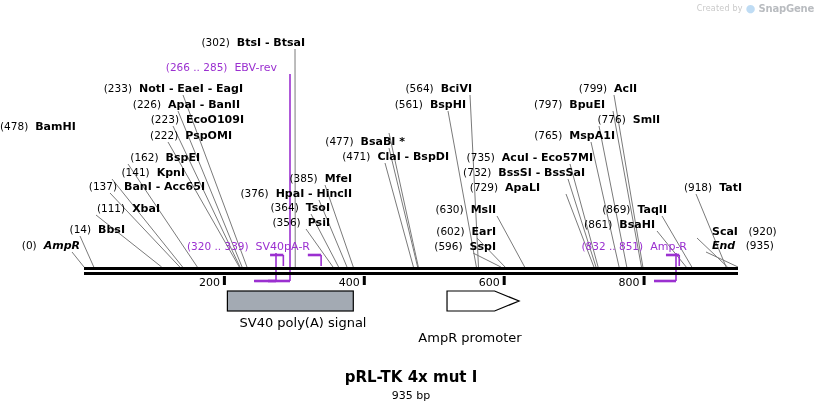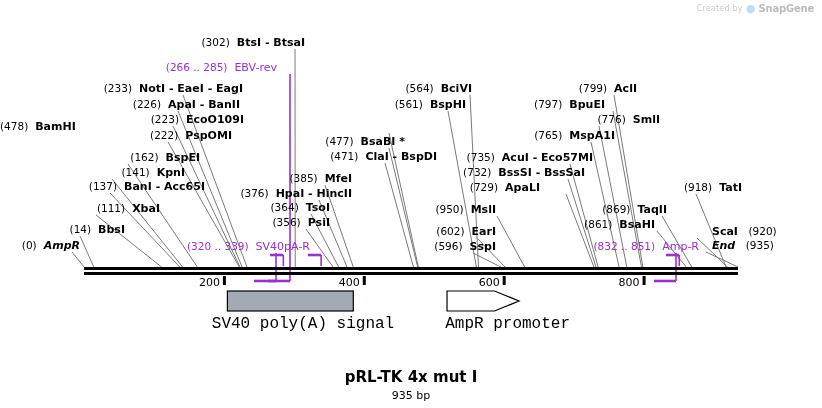--- a/index.html
+++ b/index.html
@@ -36,21 +36,21 @@
   .lbl .sep{font-weight:bold;}
   .lbl.feat{color:#9b30d0;}
   .lbl.feat .pos{color:#9b30d0;}
   .lbl.feat .nm{color:#9b30d0;font-weight:normal;}
   .lbl.terminal .nm{font-weight:bold;font-style:italic;}
 
   .tick-lbl{
     position:absolute;font-size:11px;color:#000;white-space:nowrap;
   }
   .seg-lbl{
-    position:absolute;font-size:16px;color:#000;white-space:nowrap;text-align:center;font-family:Liberation Mono, monospace;
+    position:absolute;font-size:13px;color:#000;white-space:nowrap;text-align:center;
   }
   .title{
     position:absolute;width:822px;text-align:center;
     font-size:15px;font-weight:bold;color:#000;
   }
   .subtitle{
     position:absolute;width:822px;text-align:center;
     font-size:11px;color:#000;
   }
 </style>
@@ -139,46 +139,46 @@
     <div class="lbl" style="top: 167px; left: 0px; width: 185px; text-align: right;"><span class="pos">(141)</span>&nbsp; <span class="nm">KpnI</span></div>
     <div class="lbl" style="top: 130px; left: 0px; width: 232px; text-align: right;"><span class="pos">(222)</span>&nbsp; <span class="nm">PspOMI</span></div>
     <div class="lbl" style="top: 114px; left: 0px; width: 244px; text-align: right;"><span class="pos">(223)</span>&nbsp; <span class="nm">EcoO109I</span></div>
     <div class="lbl" style="top: 99px; left: 0px; width: 240px; text-align: right;"><span class="pos">(226)</span>&nbsp; <span class="nm">ApaI</span><span class="sep"> - </span><span class="nm">BanII</span></div>
     <div class="lbl" style="top: 83px; left: 0px; width: 243px; text-align: right;"><span class="pos">(233)</span>&nbsp; <span class="nm">NotI</span><span class="sep"> - </span><span class="nm">EaeI</span><span class="sep"> - </span><span class="nm">EagI</span></div>
     <div class="lbl" style="top: 37px; left: 0px; width: 305px; text-align: right;"><span class="pos">(302)</span>&nbsp; <span class="nm">BtsI</span><span class="sep"> - </span><span class="nm">BtsaI</span></div>
     <div class="lbl" style="top: 217px; left: 0px; width: 330px; text-align: right;"><span class="pos">(356)</span>&nbsp; <span class="nm">PsiI</span></div>
     <div class="lbl" style="top: 202px; left: 0px; width: 330px; text-align: right;"><span class="pos">(364)</span>&nbsp; <span class="nm">TsoI</span></div>
     <div class="lbl" style="top: 188px; left: 0px; width: 352px; text-align: right;"><span class="pos">(376)</span>&nbsp; <span class="nm">HpaI</span><span class="sep"> - </span><span class="nm">HincII</span></div>
     <div class="lbl" style="top: 173px; left: 0px; width: 352px; text-align: right;"><span class="pos">(385)</span>&nbsp; <span class="nm">MfeI</span></div>
-    <div class="lbl" style="top: 151px; left: 4px; width: 385px; text-align: right; padding-left: 48px;"><span class="pos">(471)</span>&nbsp; <span class="nm">ClaI</span><span class="sep"> - </span><span class="nm">BspDI</span></div>
+    <div class="lbl" style="top: 151px; left: 16px; width: 385px; text-align: right; padding-left: 48px;"><span class="pos">(471)</span>&nbsp; <span class="nm">ClaI</span><span class="sep"> - </span><span class="nm">BspDI</span></div>
     <div class="lbl" style="top: 136px; left: 0px; width: 405px; text-align: right;"><span class="pos">(477)</span>&nbsp; <span class="nm">BsaBI *</span></div>
     <div class="lbl" style="top: 121px; left: 0px; width: 405px; "><span class="pos">(478)</span>&nbsp; <span class="nm">BamHI</span></div>
     <div class="lbl" style="top: 99px; left: 0px; width: 466px; text-align: right;"><span class="pos">(561)</span>&nbsp; <span class="nm">BspHI</span></div>
     <div class="lbl" style="top: 83px; left: 0px; width: 472px; text-align: right;"><span class="pos">(564)</span>&nbsp; <span class="nm">BciVI</span></div>
     <div class="lbl" style="top: 241px; left: 0px; width: 496px; text-align: right;"><span class="pos">(596)</span>&nbsp; <span class="nm">SspI</span></div>
     <div class="lbl" style="top: 226px; left: 0px; width: 496px; text-align: right;"><span class="pos">(602)</span>&nbsp; <span class="nm">EarI</span></div>
-    <div class="lbl" style="top: 204px; left: 0px; width: 496px; text-align: right;"><span class="pos">(950)</span>&nbsp; <span class="nm">MslI</span></div>
+    <div class="lbl" style="top: 204px; left: 0px; width: 496px; text-align: right;"><span class="pos">(630)</span>&nbsp; <span class="nm">MslI</span></div>
     <div class="lbl" style="top: 182px; left: 0px; width: 540px; text-align: right;"><span class="pos">(729)</span>&nbsp; <span class="nm">ApaLI</span></div>
     <div class="lbl" style="top: 167px; left: 0px; width: 585px; text-align: right;"><span class="pos">(732)</span>&nbsp; <span class="nm">BssSI</span><span class="sep"> - </span><span class="nm">BssSaI</span></div>
     <div class="lbl" style="top: 152px; left: 0px; width: 593px; text-align: right;"><span class="pos">(735)</span>&nbsp; <span class="nm">AcuI</span><span class="sep"> - </span><span class="nm">Eco57MI</span></div>
     <div class="lbl" style="top: 130px; left: 0px; width: 615px; text-align: right;"><span class="pos">(765)</span>&nbsp; <span class="nm">MspA1I</span></div>
     <div class="lbl" style="top: 114px; left: 0px; width: 615px; text-align: right; margin-left: 45px;"><span class="pos">(776)</span>&nbsp; <span class="nm">SmlI</span></div>
     <div class="lbl" style="top: 99px; left: 0px; width: 561px; text-align: right; padding-left: 44px;"><span class="pos">(797)</span>&nbsp; <span class="nm">BpuEI</span></div>
     <div class="lbl" style="top: 83px; left: 0px; width: 637px; text-align: right;"><span class="pos">(799)</span>&nbsp; <span class="nm">AclI</span></div>
     <div class="lbl" style="top: 219px; left: 0px; width: 655px; text-align: right;"><span class="pos">(861)</span>&nbsp; <span class="nm">BsaHI</span></div>
     <div class="lbl" style="top: 204px; left: 0px; width: 667px; text-align: right;"><span class="pos">(869)</span>&nbsp; <span class="nm">TaqII</span></div>
     <div class="lbl" style="top: 182px; left: 0px; width: 705px; text-align: right; padding-left: 37px;"><span class="pos">(918)</span>&nbsp; <span class="nm">TatI</span></div>
     <div class="lbl" style="top: 226px; left: 712px;"><span class="nm">ScaI</span>&nbsp;&nbsp; <span class="pos">(920)</span></div>
     <div class="lbl terminal" style="left: 0px; width: 80px; text-align: right; top: 240px;"><span class="pos">(0)</span>&nbsp; <span class="nm">AmpR</span></div>
     <div class="lbl terminal" style="left: 712px; top: 240px;"><span class="nm">End</span>&nbsp;&nbsp; <span class="pos">(935)</span></div>
     <div class="lbl feat" style="left: 0px; width: 277px; text-align: right; top: 62px;"><span class="pos">(266 .. 285)</span>&nbsp; <span class="nm">EBV-rev</span></div>
     <div class="lbl feat" style="left: 0px; width: 310px; text-align: right; top: 241px;"><span class="pos">(320 .. 339)</span>&nbsp; <span class="nm">SV40pA-R</span></div>
-    <div class="lbl feat" style="left: 0px; width: 687px; text-align: right; top: 241px; padding-left: 12px;"><span class="pos">(832 .. 851)</span>&nbsp; <span class="nm">Amp-R</span></div>
+    <div class="lbl feat" style="left: 0px; width: 687px; text-align: right; top: 241px;"><span class="pos">(832 .. 851)</span>&nbsp; <span class="nm">Amp-R</span></div>
     <div class="seg-lbl" style="left: 203px; width: 200px; top: 315px;">SV40 poly(A) signal</div>
-    <div class="seg-lbl" style="left: 370px; width: 200px; top: 315px; text-align: right;">AmpR promoter</div>
+    <div class="seg-lbl" style="left: 370px; width: 200px; top: 330px;">AmpR promoter</div>
   </div>
 
 <div class="title" style="left:0;top:368px;">pRL-TK 4x mut I</div>
 <div class="subtitle" style="left:0;top:389px;">935 bp</div>
 
 <div class="tick-lbl" style="left: 197.893px; top: 276px; width: 22px; text-align: right;">200</div>
 <div class="tick-lbl" style="left: 337.786px; top: 276px; width: 22px; text-align: right;">400</div>
 <div class="tick-lbl" style="left: 477.679px; top: 276px; width: 22px; text-align: right;">600</div>
 <div class="tick-lbl" style="left: 617.572px; top: 276px; width: 22px; text-align: right;">800</div>
 

